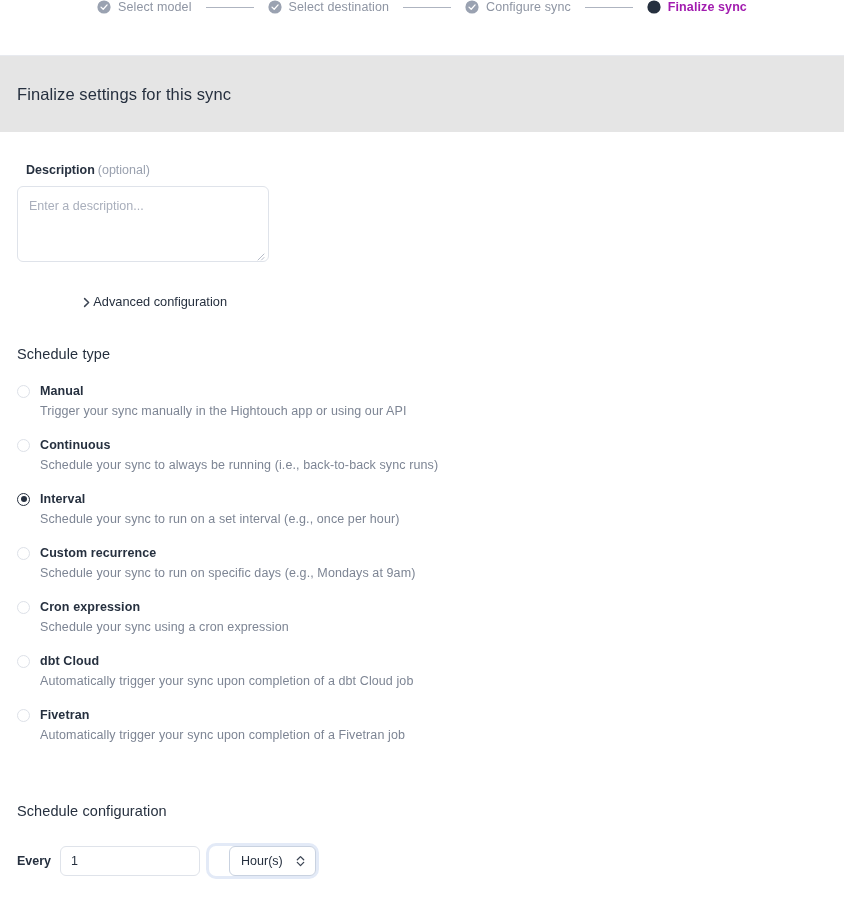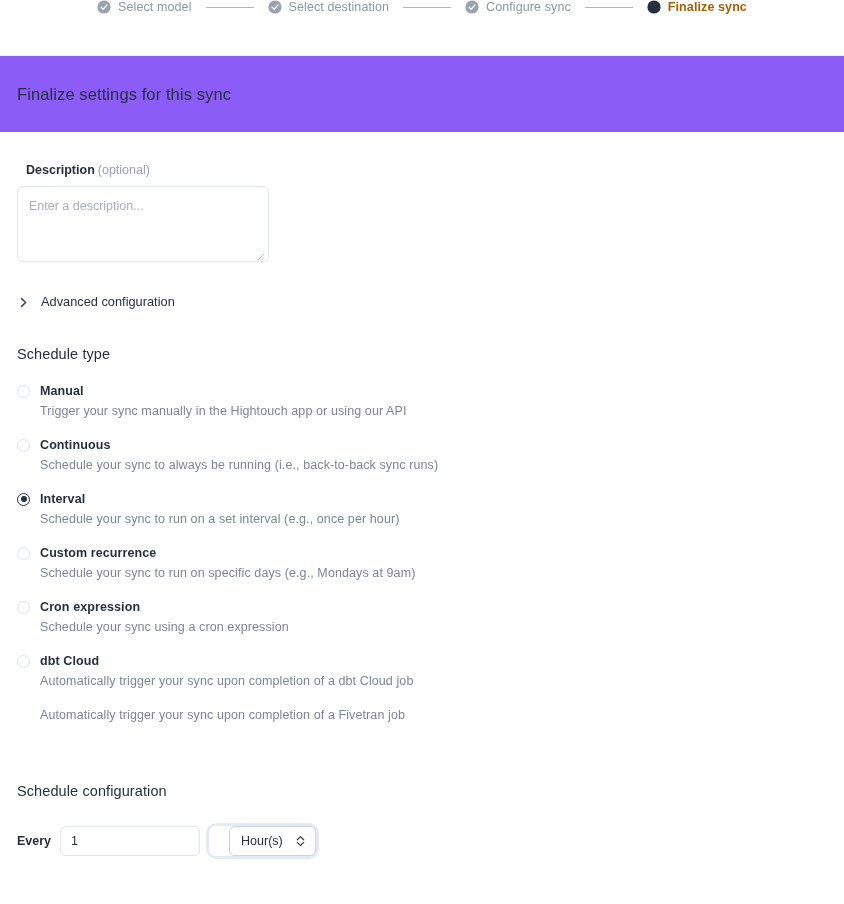--- a/index.html
+++ b/index.html
@@ -35,40 +35,40 @@
     align-items: center;
     gap: 7px;
     white-space: nowrap;
   }
   .step-label {
     font-size: 12.5px;
     color: #8e95a3;
     letter-spacing: .1px;
   }
   .step.active .step-label {
-    color: #a16207;
+    color: #a21caf;
     font-weight: bold;
   }
   .step-icon {
     width: 14px;
     height: 14px;
     display: block;
     flex: 0 0 14px;
   }
   .connector {
     width: 48px;
     height: 1px;
     background: #aeb4c0;
     margin: 0 14px;
     flex: 0 0 48px;
   }
 
   
   .page-header {
-    background: #8b5cf6;
+    background: #e5e5e5;
     height: 76px;
     display: flex;
     align-items: center;
     padding: 0 17px;
   }
   .page-title {
     font-size: 16.5px;
     color: #26303f;
     letter-spacing: .1px;
   }
@@ -112,23 +112,23 @@
     width: 11px;
     height: 11px;
     pointer-events: none;
   }
 
   
   .adv-row {
     margin-top: 32px;
     display: flex;
     align-items: center;
-    gap: 11px;
     width: 210px;
     cursor: pointer;
+    justify-content: flex-end;
   }
   .chevron-right {
     width: 13px;
     height: 13px;
     display: block;
     flex: 0 0 13px;
   }
   .adv-label {
     font-size: 12.8px;
     color: #26303f;
@@ -379,20 +379,24 @@
 
     <div class="radio-item">
       <div class="radio-head">
         <span class="radio-circle"></span>
         <span class="radio-title">dbt Cloud</span>
       </div>
       <div class="radio-desc">Automatically trigger your sync upon completion of a dbt Cloud job</div>
     </div>
 
     <div class="radio-item">
+      <div class="radio-head">
+        <span class="radio-circle"></span>
+        <span class="radio-title">Fivetran</span>
+      </div>
       <div class="radio-desc">Automatically trigger your sync upon completion of a Fivetran job</div>
     </div>
 
   </div>
 
   <div class="sched-config-title">Schedule configuration</div>
 
   <div class="every-row">
     <span class="every-label">Every</span>
     <div class="number-input">1</div>

